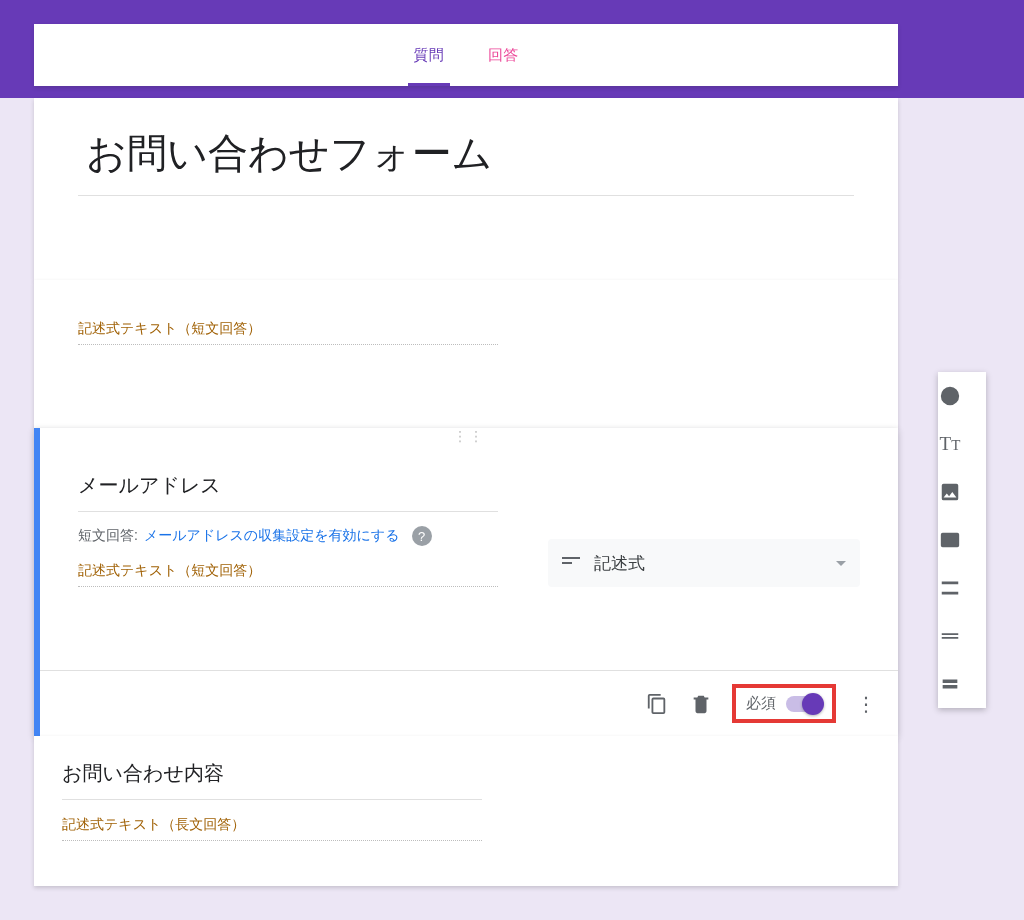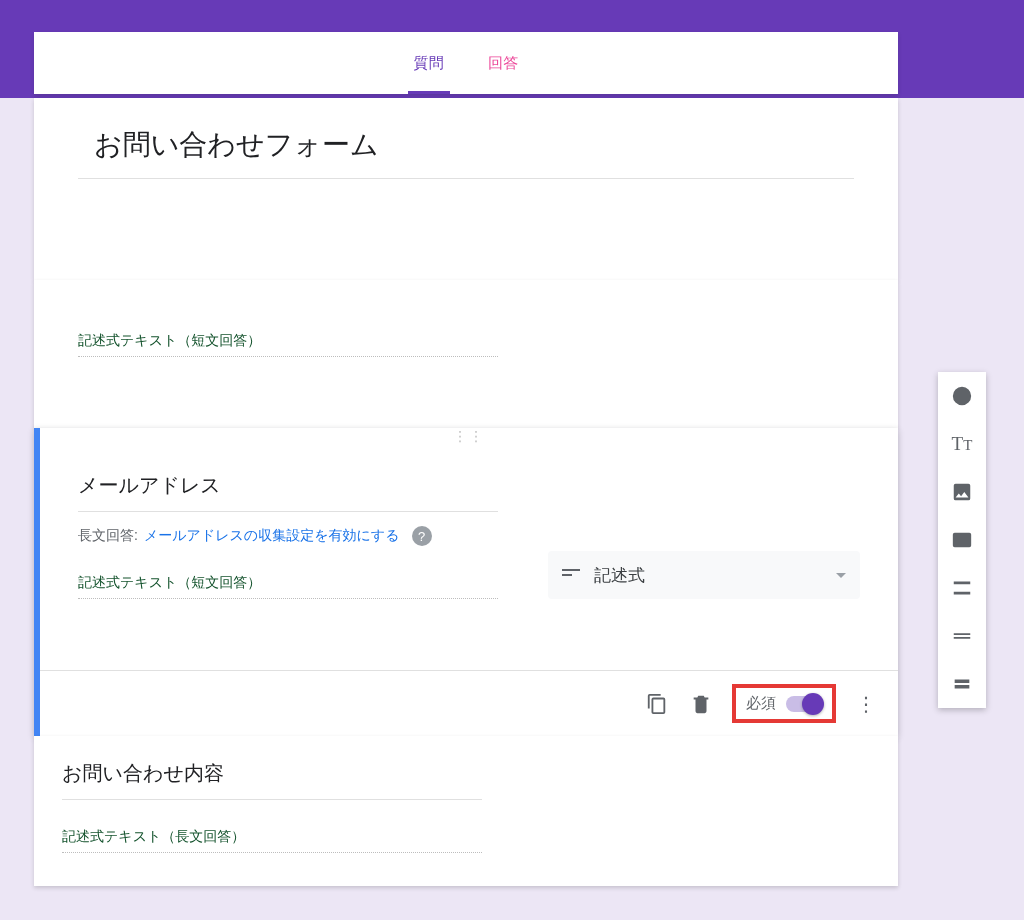--- a/index.html
+++ b/index.html
@@ -19,21 +19,21 @@
     height: 98px;
   }
 
   .card {
     position: absolute;
     left: 34px;
     width: 864px;
     background: #fff;
     box-shadow: 0 2px 4px rgba(32,33,36,.18);
   }
-  .card.header   { top: 32px;  height: 62px; text-align: center; }
+  .card.header   { top: 24px;  height: 62px; text-align: center; }
   .card.title    { top: 98px;  height: 182px; padding: 24px 44px 0; }
   .card.q1       { top: 280px; height: 148px; padding: 24px 44px 0; }
   .card.q2       { top: 428px; height: 308px; }
   .card.q3       { top: 736px; height: 150px; padding: 24px 28px 0; }
 
   
   .tabs {
     display: flex;
     justify-content: center;
     height: 100%;
@@ -57,24 +57,24 @@
     height: 3px;
     background: #673ab7;
   }
 
   
   .form-title-underline {
     border-bottom: 1px solid #e0e0e0;
     padding-bottom: 6px;
   }
   .form-title {
-    font-size: 28px;
+    font-size: 40px;
     font-weight: 400;
     color: #202124;
-    margin: 4px 16px 8px;
+    margin: 4px 8px 8px;
     display: block;
   }
   .form-desc {
     font-size: 16px;
     color: #9aa0a6;
     margin-top: 28px;
     display: block;
   }
 
   
@@ -84,22 +84,22 @@
     margin-bottom: 6px;
     display: block;
   }
   .q-title-underline {
     border-bottom: 1px solid #e0e0e0;
     padding-bottom: 6px;
     width: 420px;
   }
   .q-answer-placeholder {
     font-size: 14px;
-    color: #14532d;
-    margin-top: 28px;
+    color: #a16207;
+    margin-top: 16px;
     width: 420px;
     border-bottom: 1px dotted #bdbdbd;
     padding-bottom: 6px;
     display: block;
   }
 
   
   .card.q2 {
     border-left: 6px solid #4285f4;
     box-shadow: 0 2px 6px rgba(32,33,36,.28);
@@ -211,21 +211,21 @@
 
   
   .side-toolbar {
     position: absolute;
     top: 372px; left: 938px;
     width: 48px;
     background: #fff;
     border-radius: 0;
     box-shadow: 0 2px 6px rgba(32,33,36,.28);
     padding: 12px 0;
-    display: flex; flex-direction: column; align-items: center; gap: 24px;
+    display: flex; flex-direction: column; align-items: flex-start; gap: 24px;
   }
   .side-toolbar .tbtn {
     width: 24px; height: 24px;
     color: #5f6368; cursor: pointer;
     display: flex; align-items: center; justify-content: center;
     background: none; border: none; padding: 0;
   }
   .side-toolbar svg { width: 22px; height: 22px; fill: #5f6368; }
   .tt-icon { font-family: Georgia, serif; font-size: 15px; }
   .tt-icon .big { font-size: 19px; }
@@ -255,21 +255,21 @@
 
 <div class="card q2">
   <div class="drag-dots">⋮⋮</div>
   <div class="q2-inner">
     <div class="q2-row">
       <div class="q2-left">
         <div class="q-title-underline">
           <span class="q-title">メールアドレス</span>
         </div>
         <div class="q2-hint">
-          <span>長文回答:</span>
+          <span>短文回答:</span>
           <a>メールアドレスの収集設定を有効にする</a>
           <span class="help-icon">?</span>
         </div>
         <span class="q-answer-placeholder">記述式テキスト（短文回答）</span>
       </div>
 
       <button class="q2-type">
         <span class="short-text-icon"></span>
         <span class="label">記述式</span>
         <span class="caret-down"></span>

